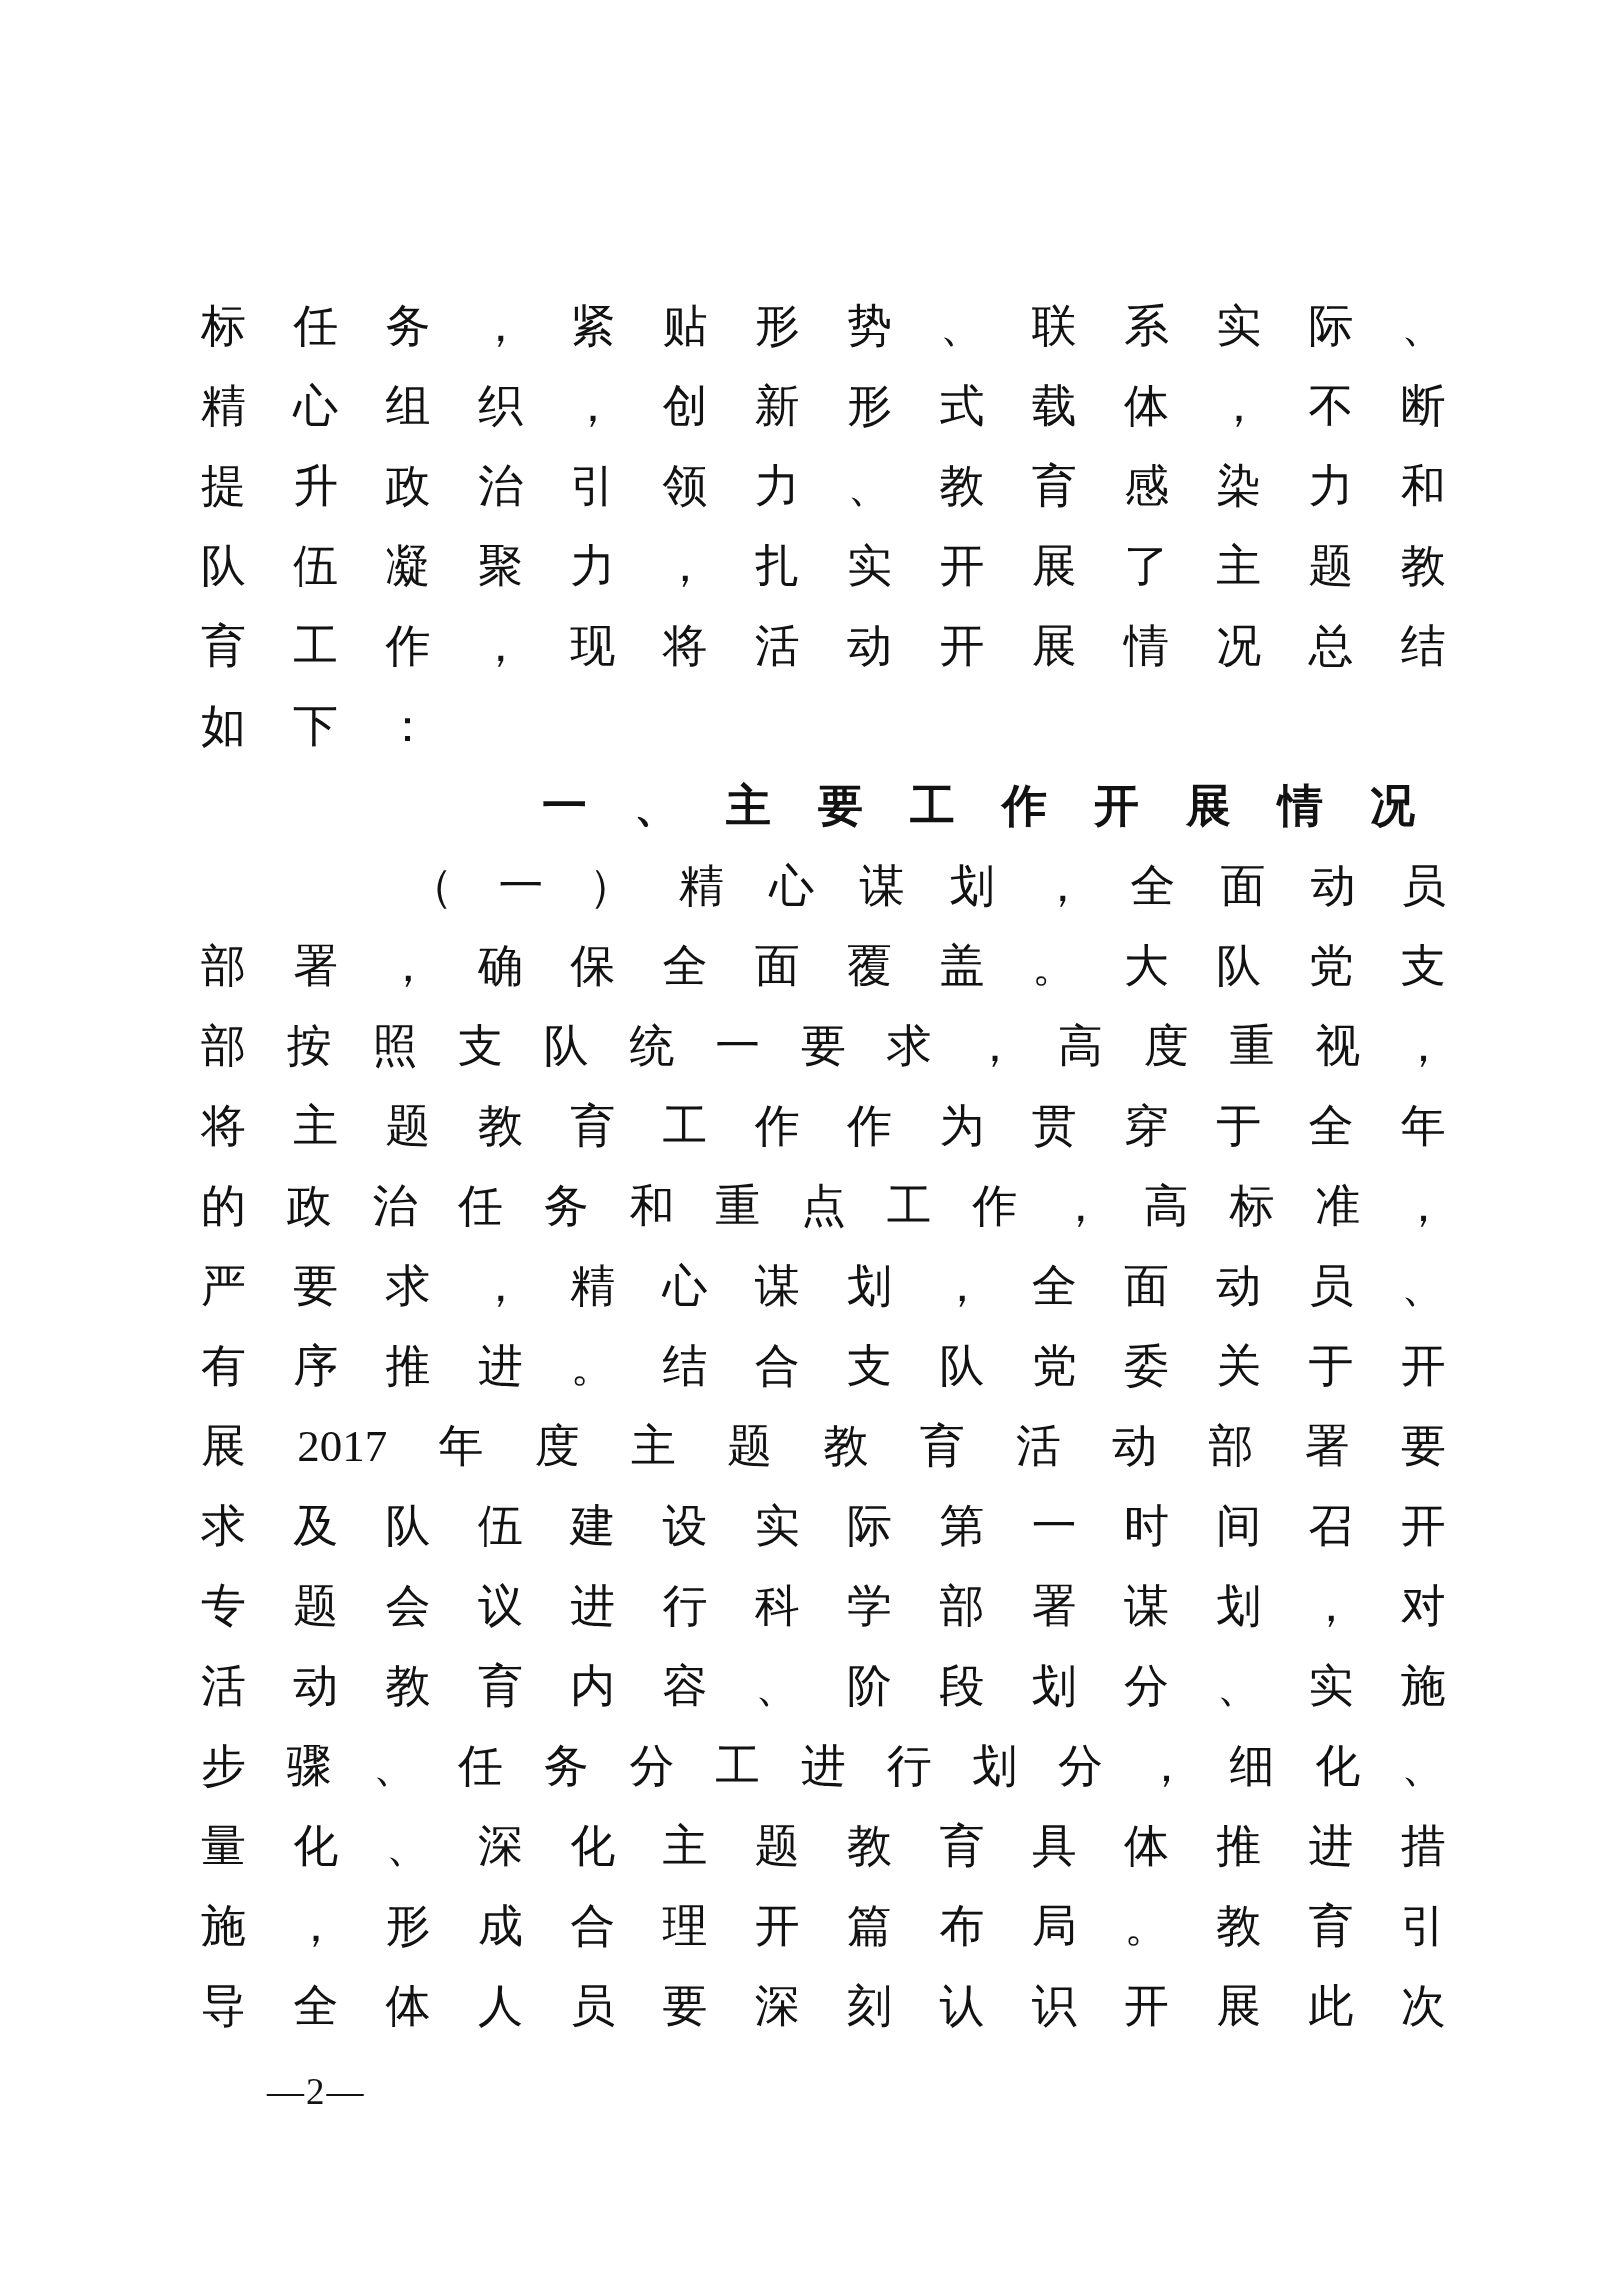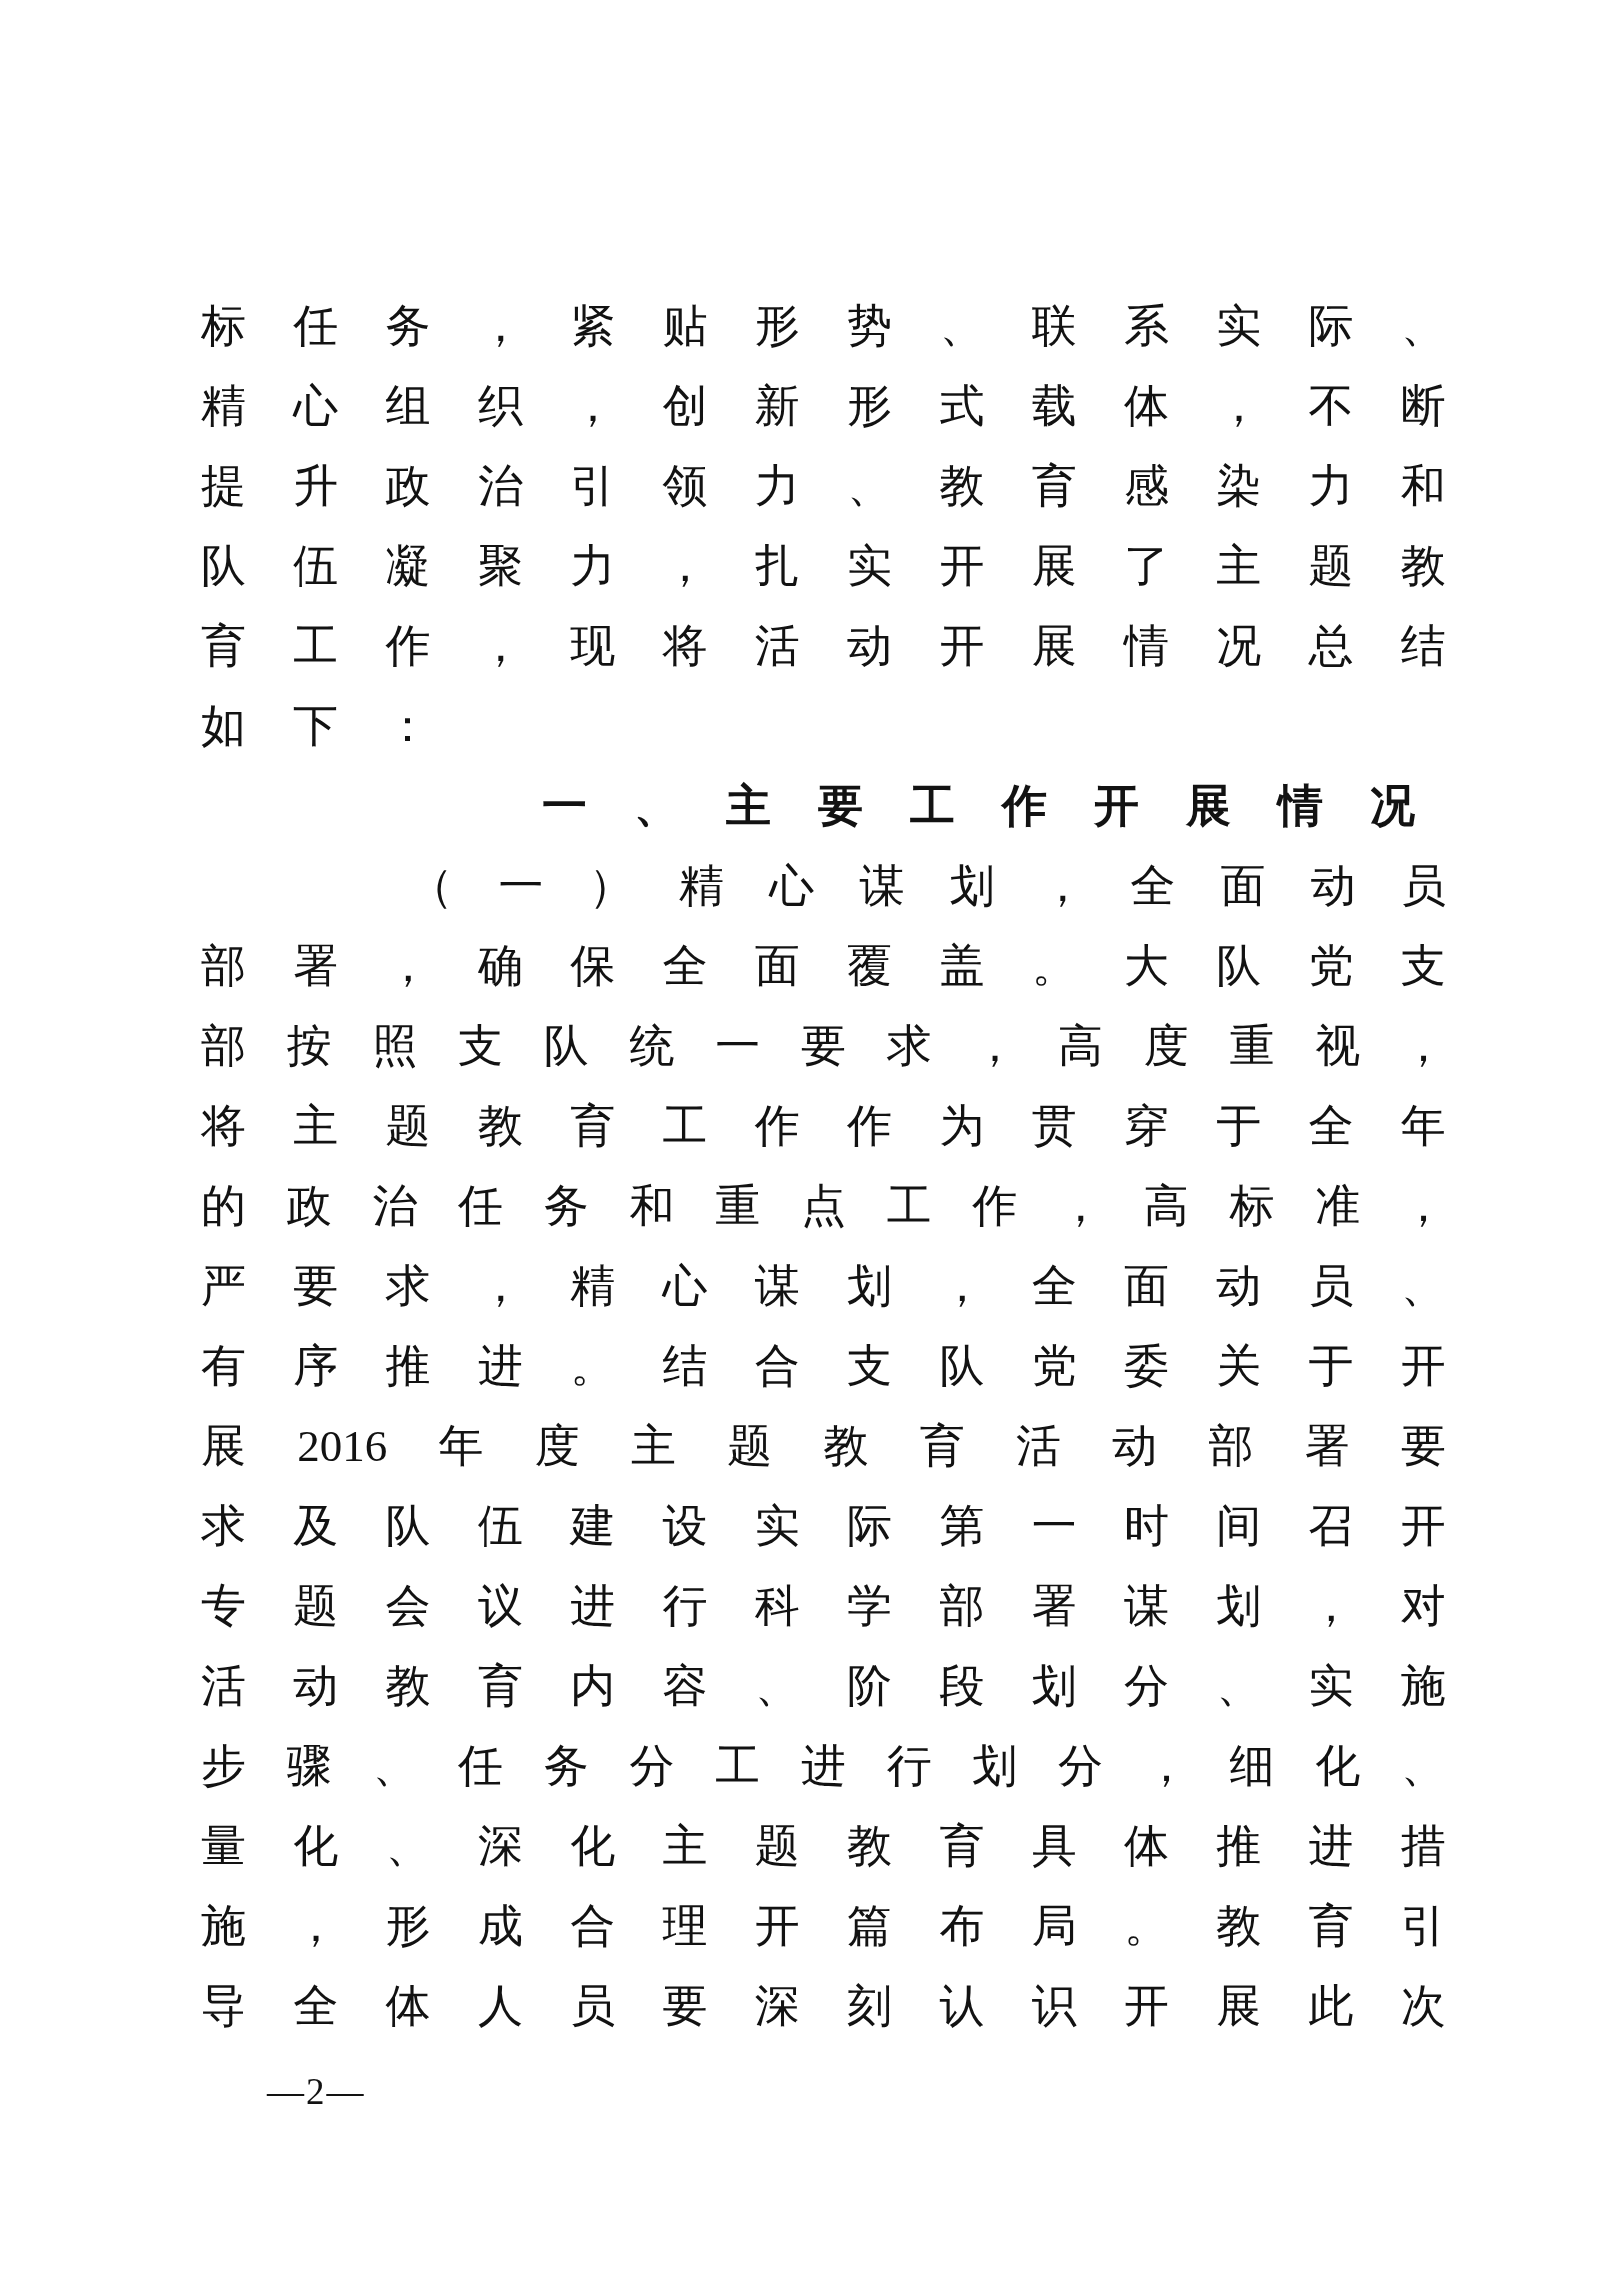--- a/index.html
+++ b/index.html
@@ -273,21 +273,21 @@
         <span class="ch">支</span>
         <span class="ch">队</span>
         <span class="ch">党</span>
         <span class="ch">委</span>
         <span class="ch">关</span>
         <span class="ch">于</span>
         <span class="ch">开</span>
       </div>
       <div class="line justify">
         <span class="ch">展</span>
-        <span class="ch">2016</span>
+        <span class="ch">2017</span>
         <span class="ch">年</span>
         <span class="ch">度</span>
         <span class="ch">主</span>
         <span class="ch">题</span>
         <span class="ch">教</span>
         <span class="ch">育</span>
         <span class="ch">活</span>
         <span class="ch">动</span>
         <span class="ch">部</span>
         <span class="ch">署</span>

